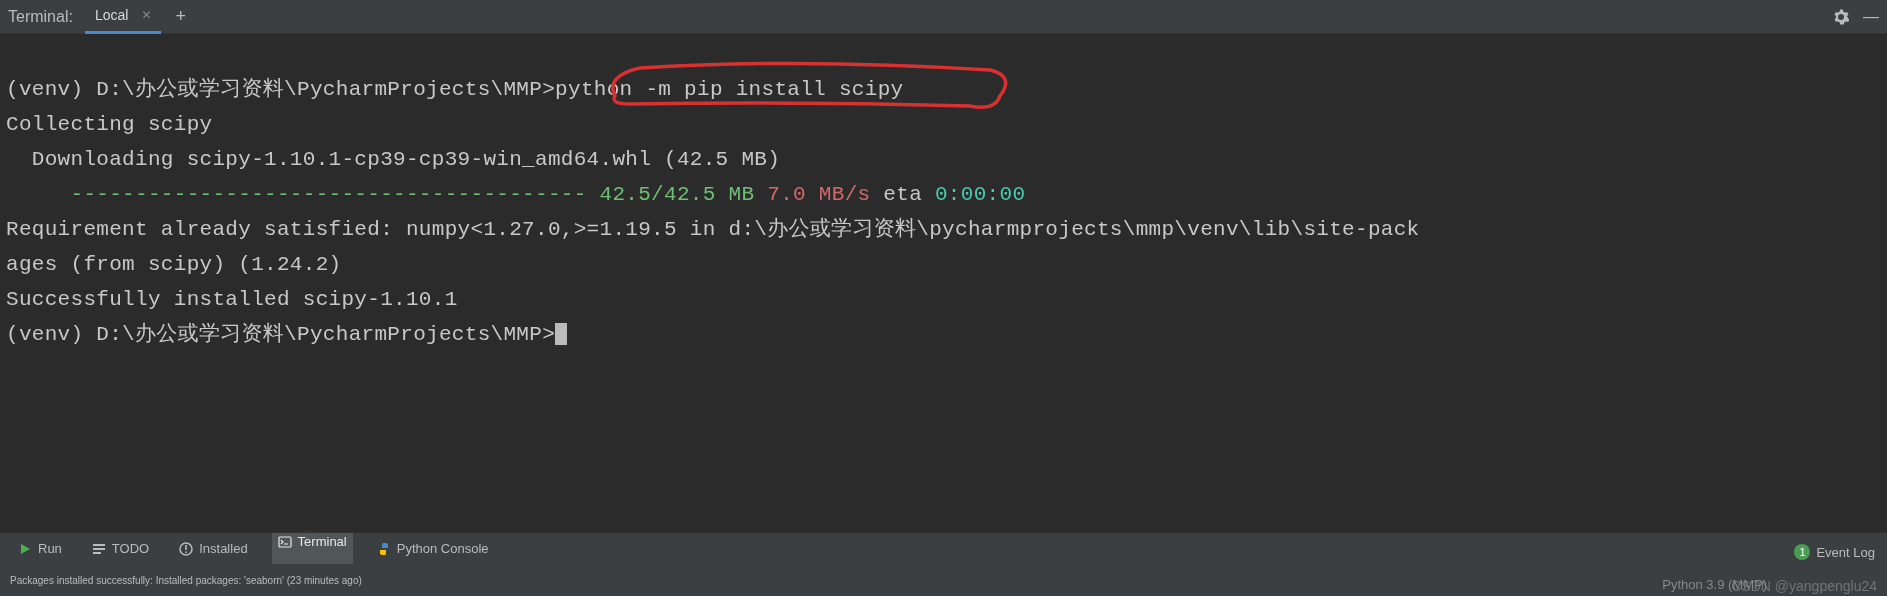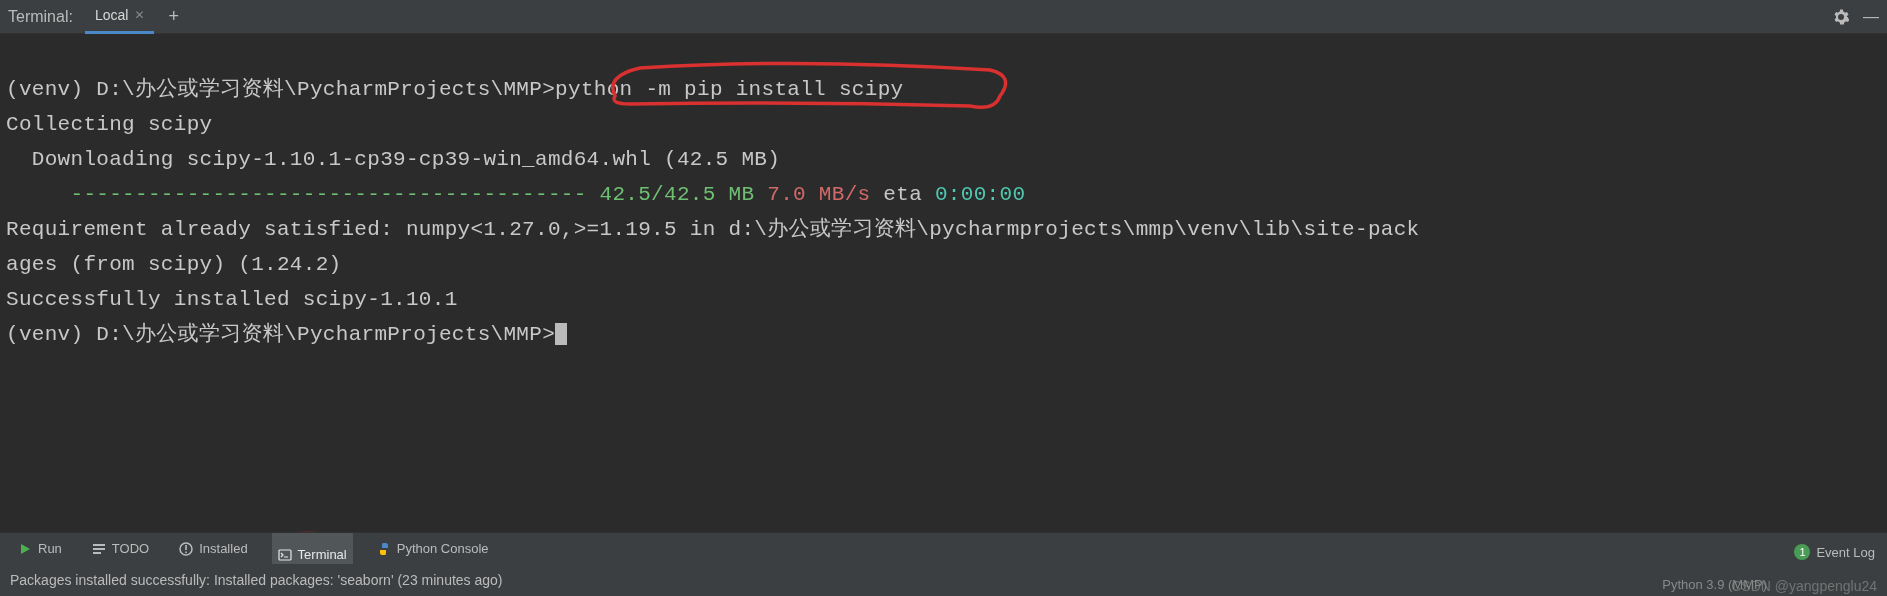--- a/index.html
+++ b/index.html
@@ -26,21 +26,21 @@
       margin-right: 12px;
     }
     .tab {
       display: flex;
       align-items: center;
       padding: 0 10px 0 10px;
       height: 34px;
       border-bottom: 3px solid #4a88c7;
       color: #d8d8d8;
       font-size: 14px;
-      gap: 6px;
+      gap: 13px;
     }
     .tab-close {
       color: #888;
       font-size: 12px;
       cursor: pointer;
     }
     .plus-btn {
       color: #bbbbbb;
       font-size: 18px;
       margin-left: 14px;
@@ -86,32 +86,32 @@
       height: 32px;
       background: #3c3f41;
       border-top: 1px solid #323232;
       display: flex;
       align-items: center;
       padding: 0 12px;
       font-size: 13px;
       color: #bbbbbb;
       gap: 18px;
     }
-    .tool-item { display:flex; align-items:center; gap:6px; cursor:pointer; padding:2px 6px; height:100%; }
+    .tool-item { display:flex; align-items:center; gap:6px; cursor:pointer; padding:15px 6px; height:100%; }
     .tool-item.active { background:#515658; color:#e8e8e8;align-items:flex-end; }
     .tool-icon { width:14px; height:14px; display:inline-flex; align-items:center; justify-content:center; }
     .status-bar {
       position: absolute;
       bottom: 0; left: 0; right: 0;
       height: 32px;
       background: #3c3f41;
       display: flex;
       align-items: center;
       padding: 0 10px;
-      font-size: 14px;
+      font-size: 10px;
       color: #bbbbbb;
     }
     .event-log {
       position: absolute;
       right: 12px;
       bottom: 36px;
       display: flex;
       align-items: center;
       gap: 6px;
       font-size: 13px;

